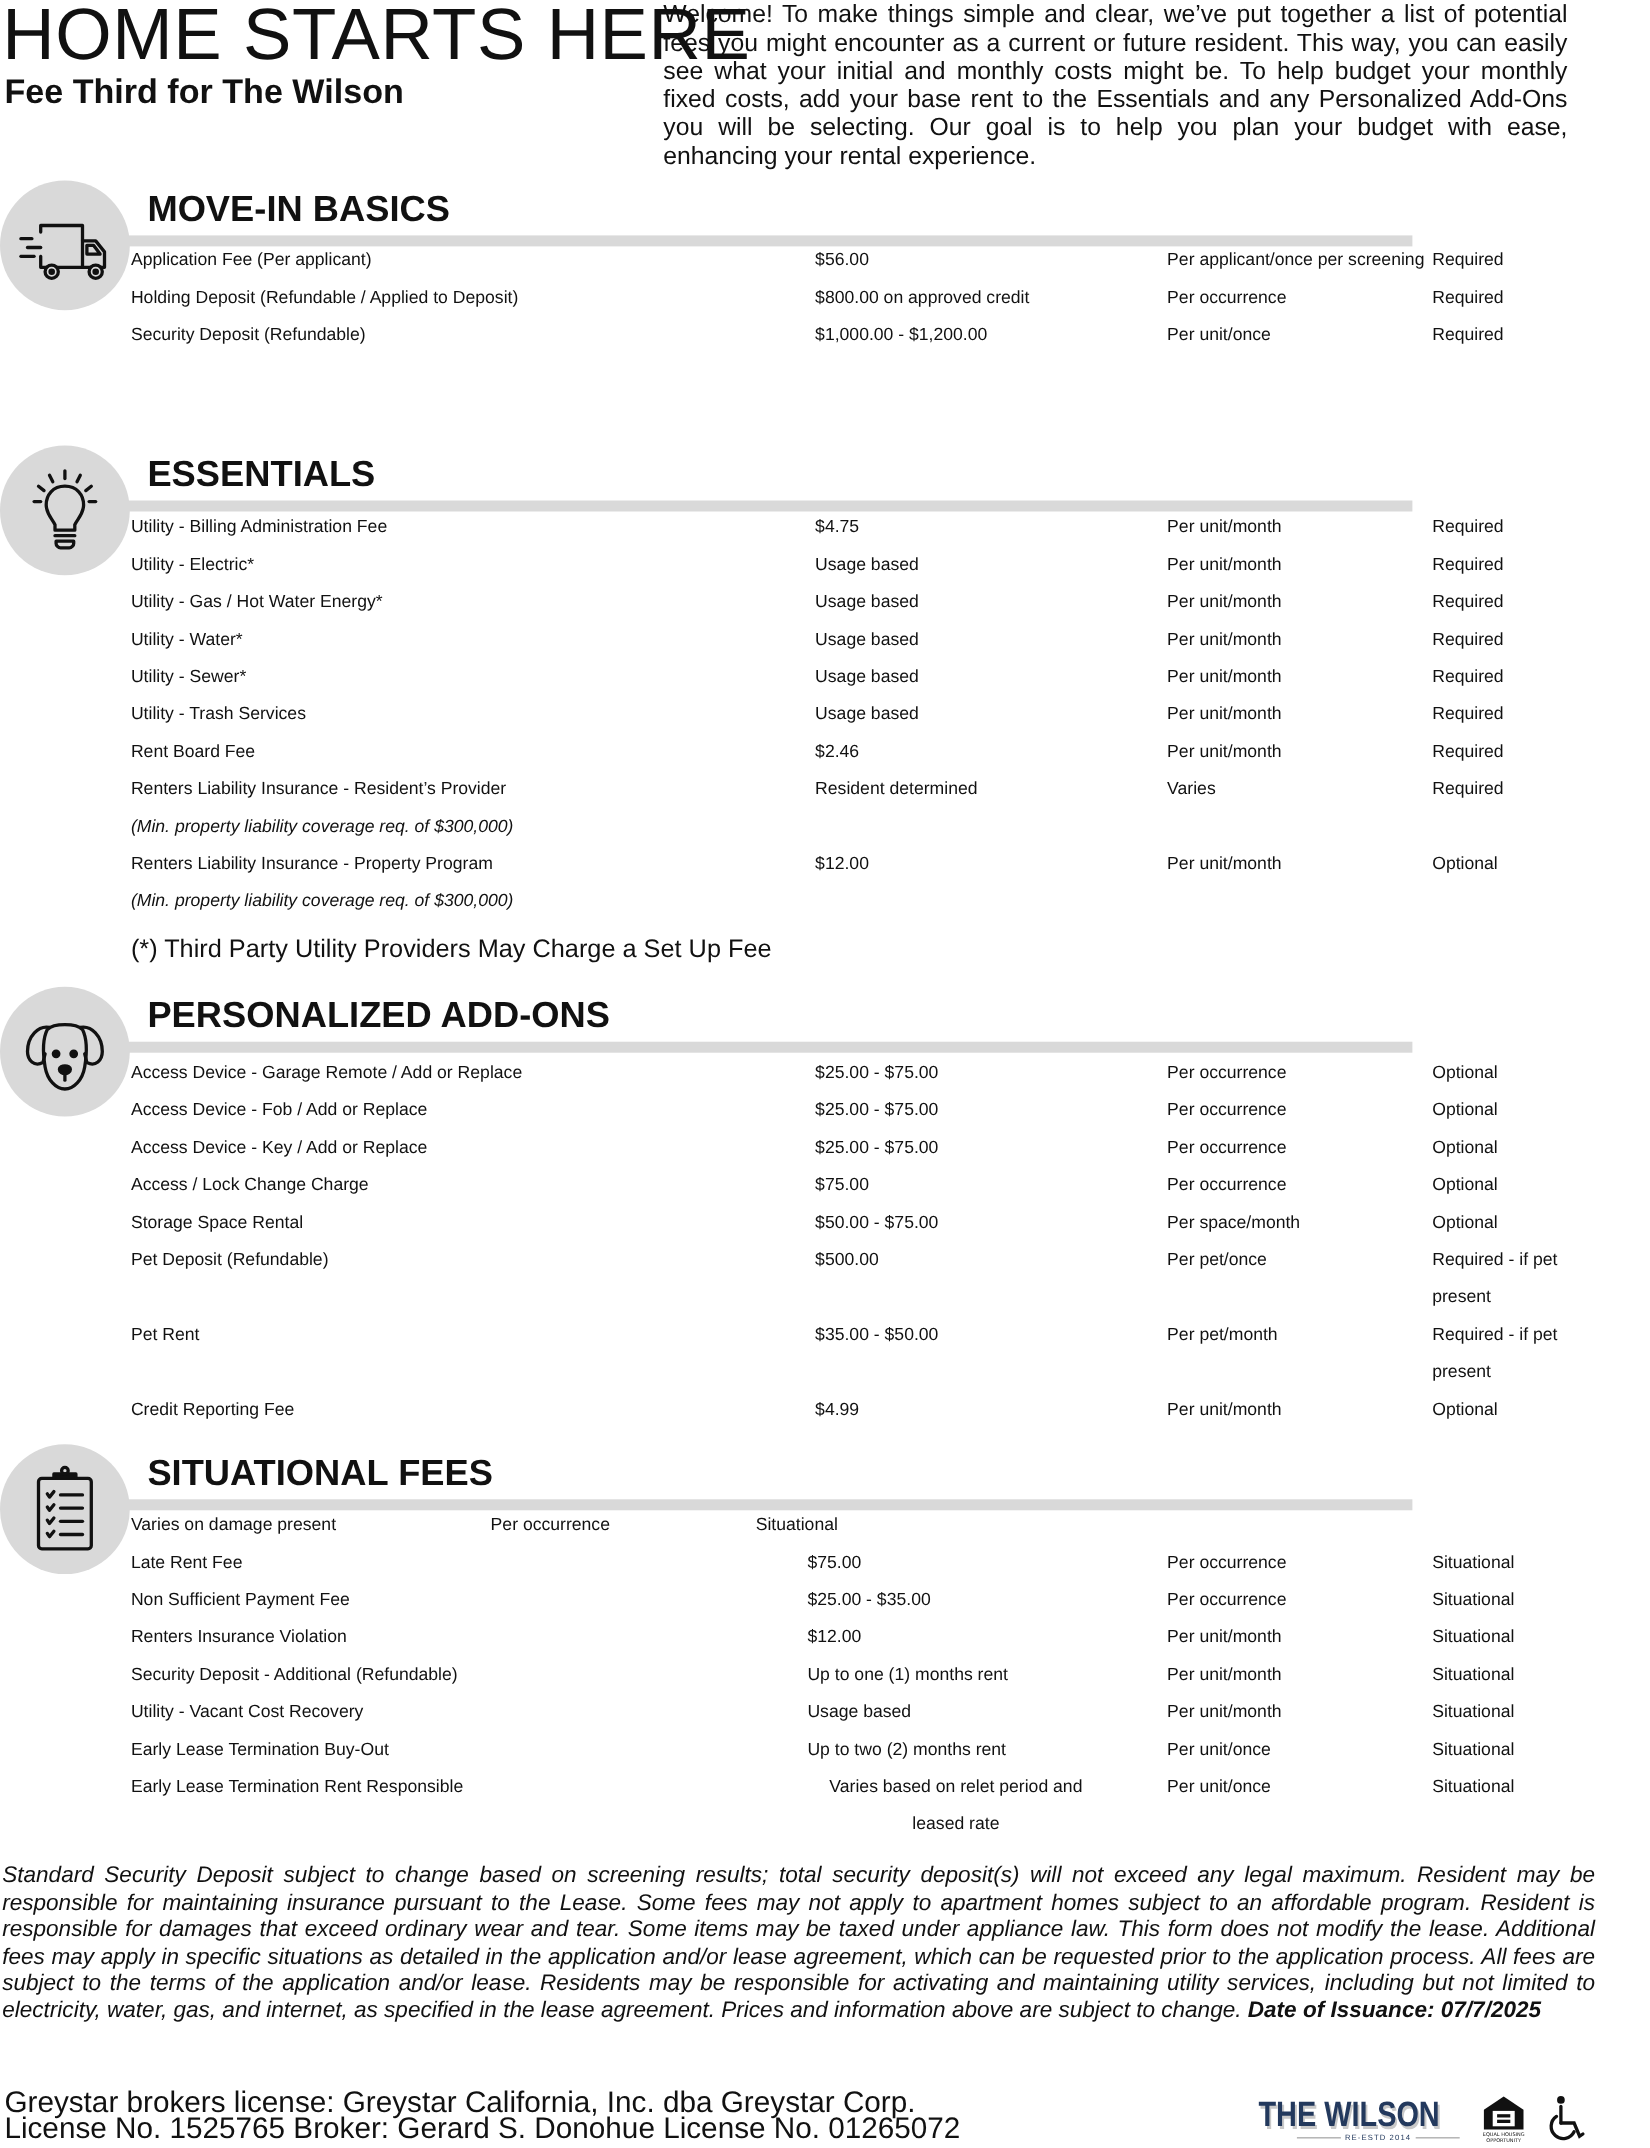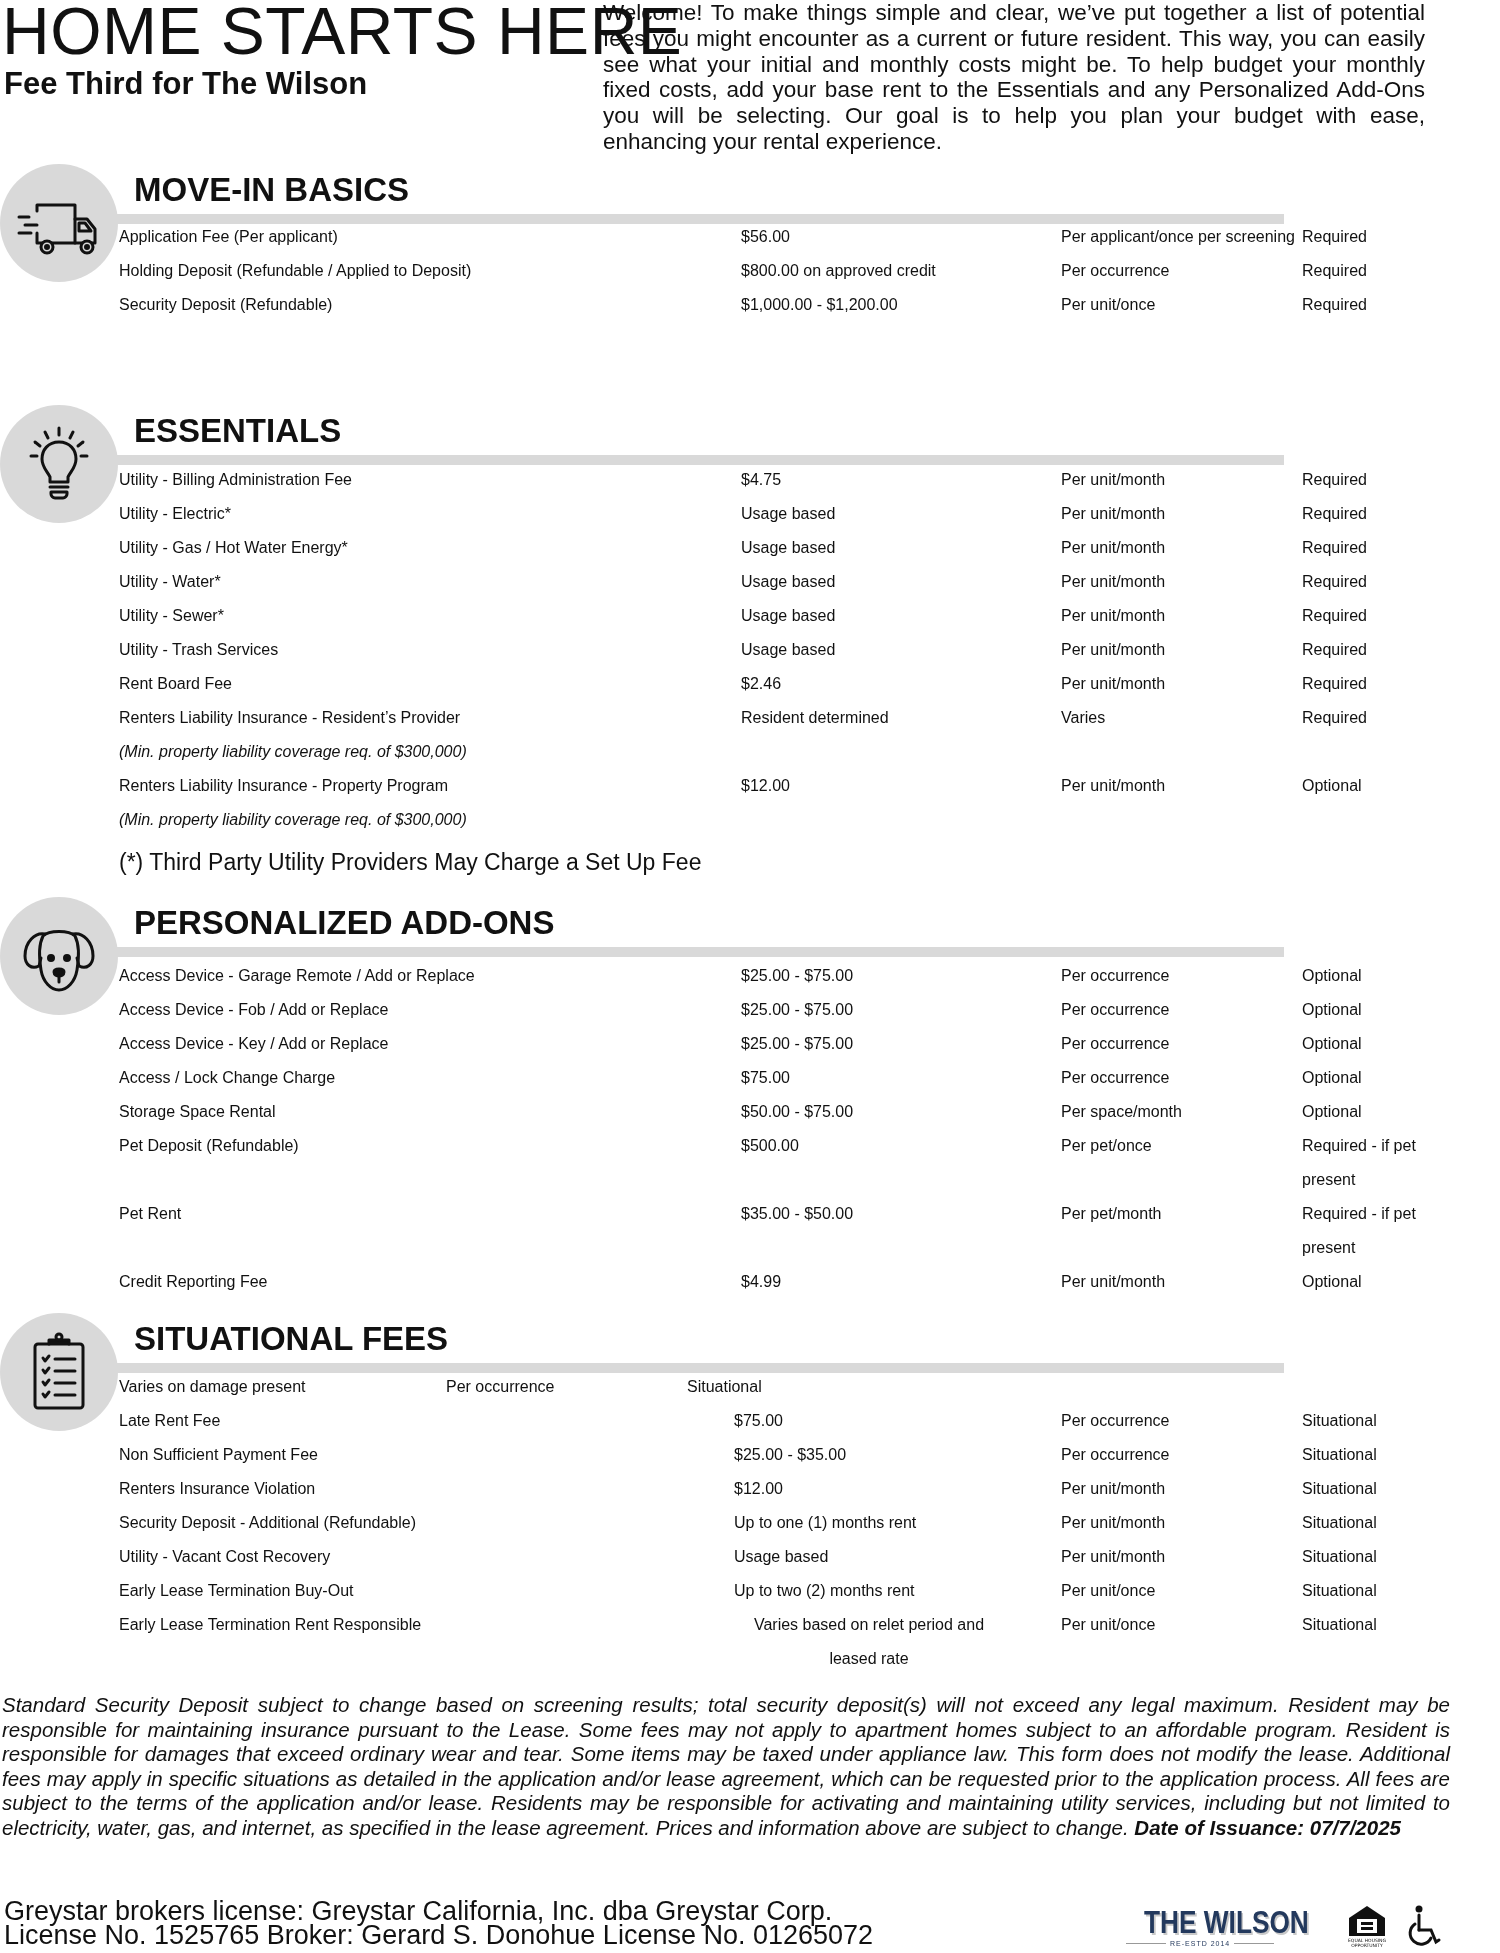--- a/index.html
+++ b/index.html
@@ -53,21 +53,21 @@
   }
   .disclaimer b { font-weight: 700; }
   .license {
     position: absolute; left: 4px; top: 1899px;
     font-size: 27px; line-height: 24px;
   }
   .logos {
     position: absolute; left: 1126px; top: 1903px; height: 46px;
     display: flex; align-items: center; gap: 20px;
   }
-  .wilson-logo { display: flex; flex-direction: column; align-items: flex-start; }
+  .wilson-logo { display: flex; flex-direction: column; align-items: flex-end; }
   .wilson-name {
     font-size: 32px; font-weight: 700; color: #23395d; letter-spacing: 0px;
     line-height: 34px; text-shadow: 2px 2px 0 #c9c9c9;
     transform: scaleX(0.82); transform-origin: center;
   }
   .wilson-est {
     font-size: 7px; color: #23395d; line-height: 9px; letter-spacing: 1px;
     display: flex; align-items: center; gap: 4px;
   }
   .wilson-est::before, .wilson-est::after {

